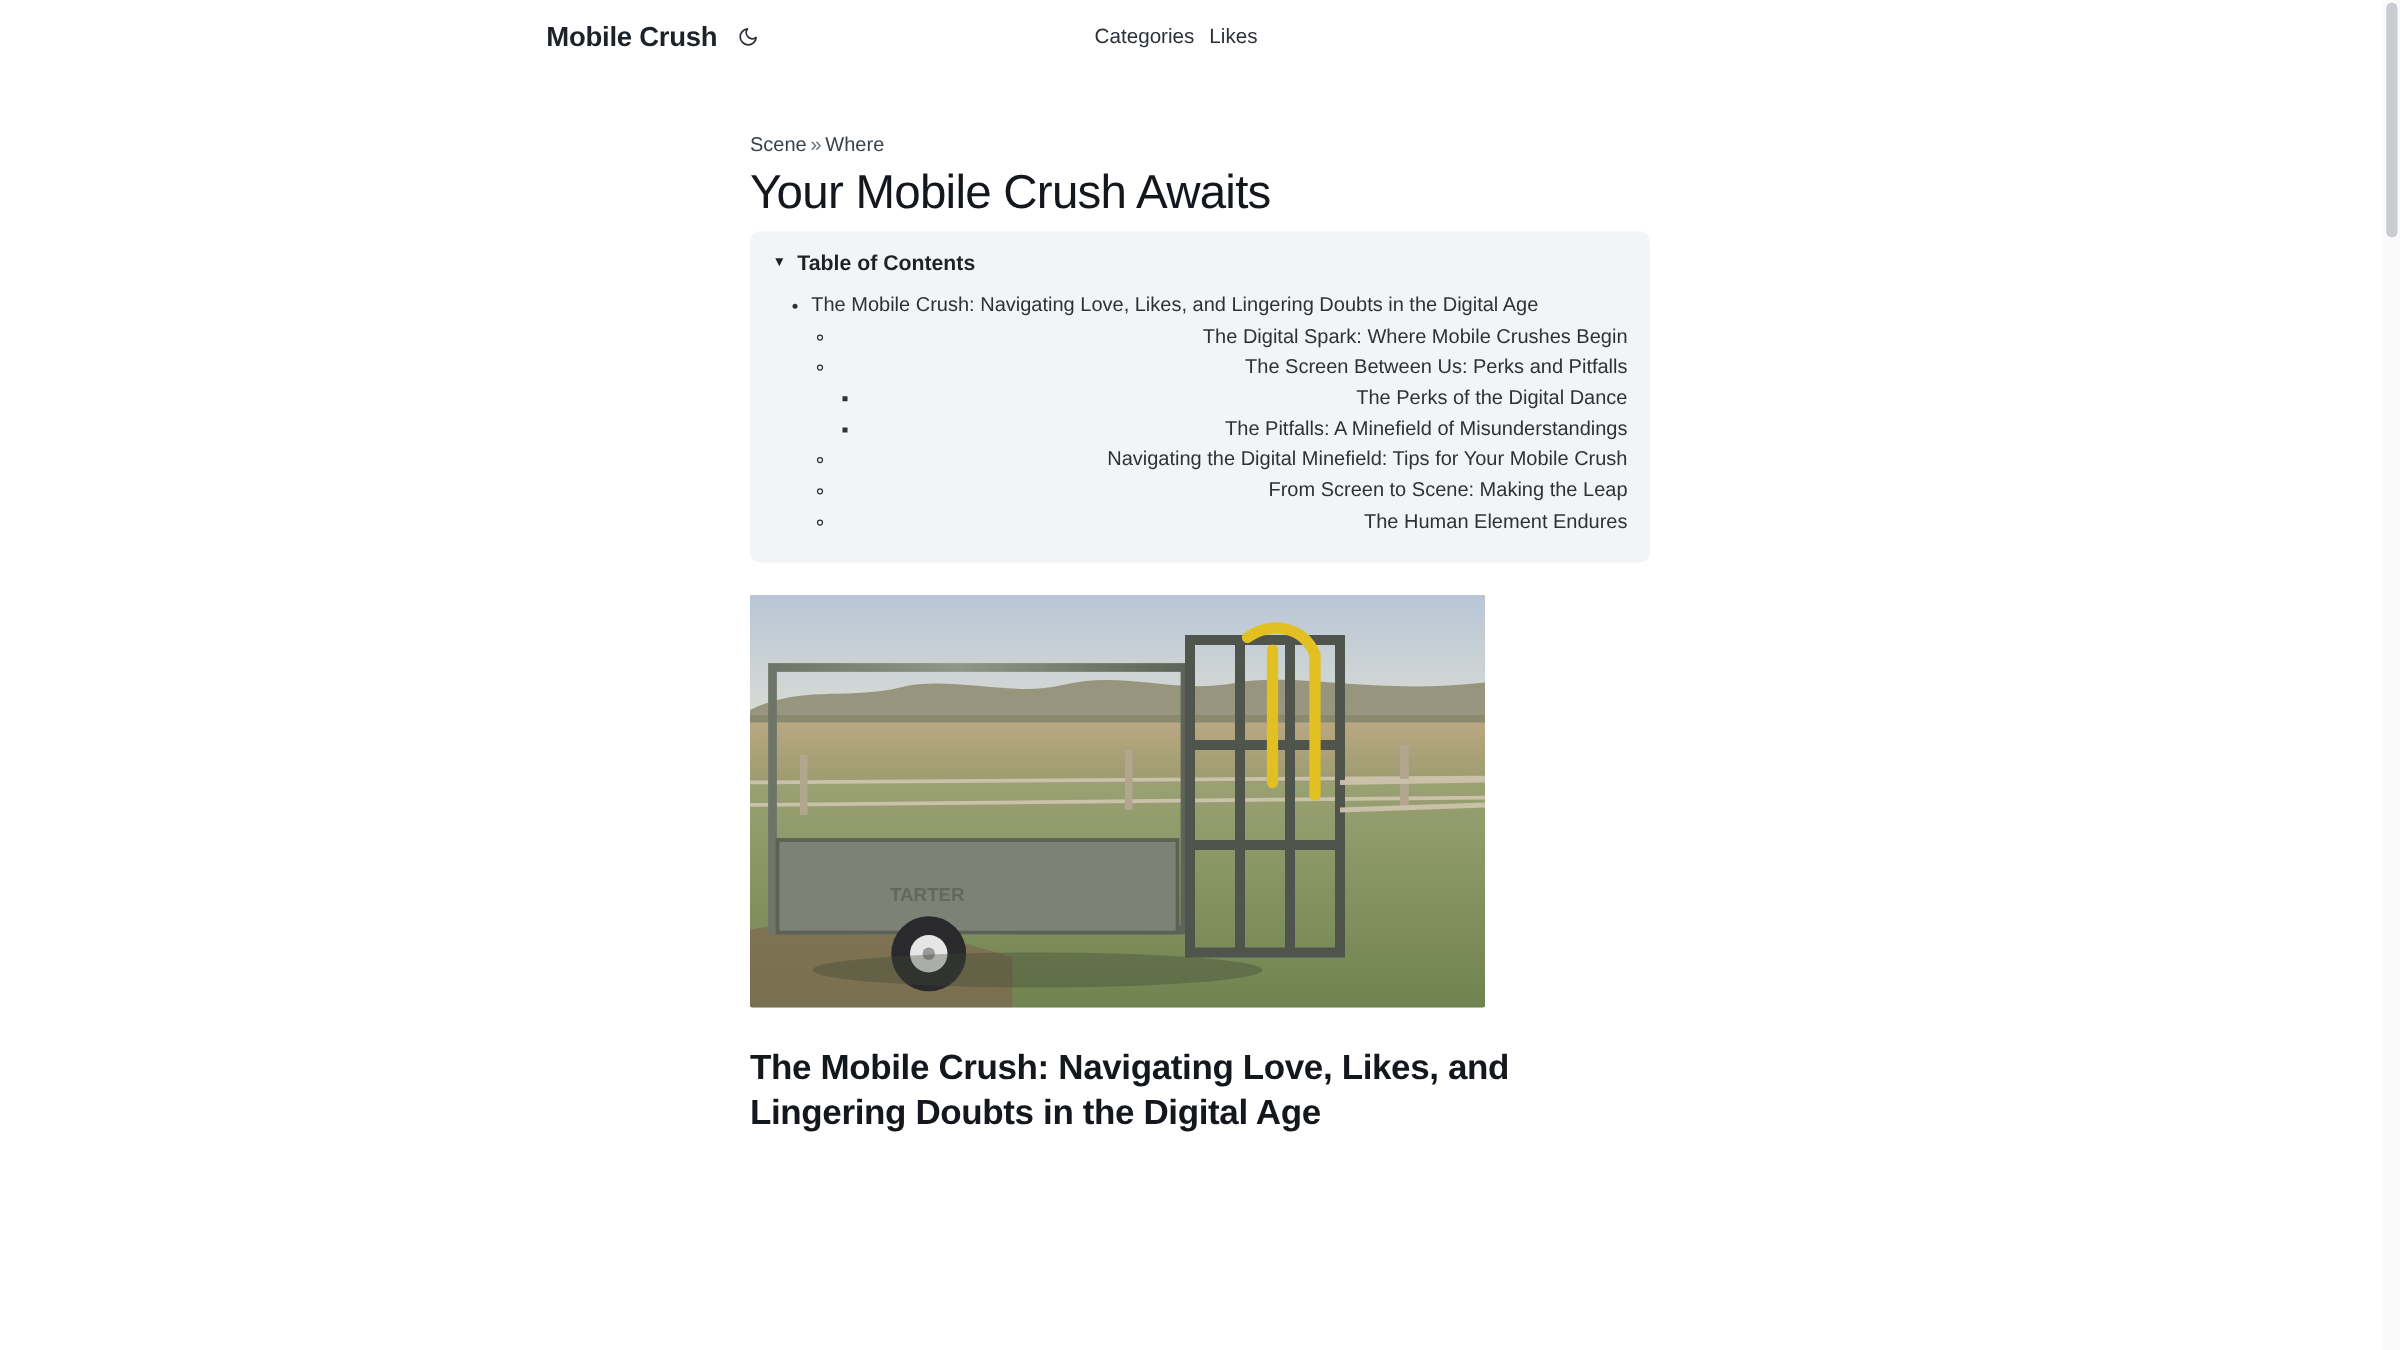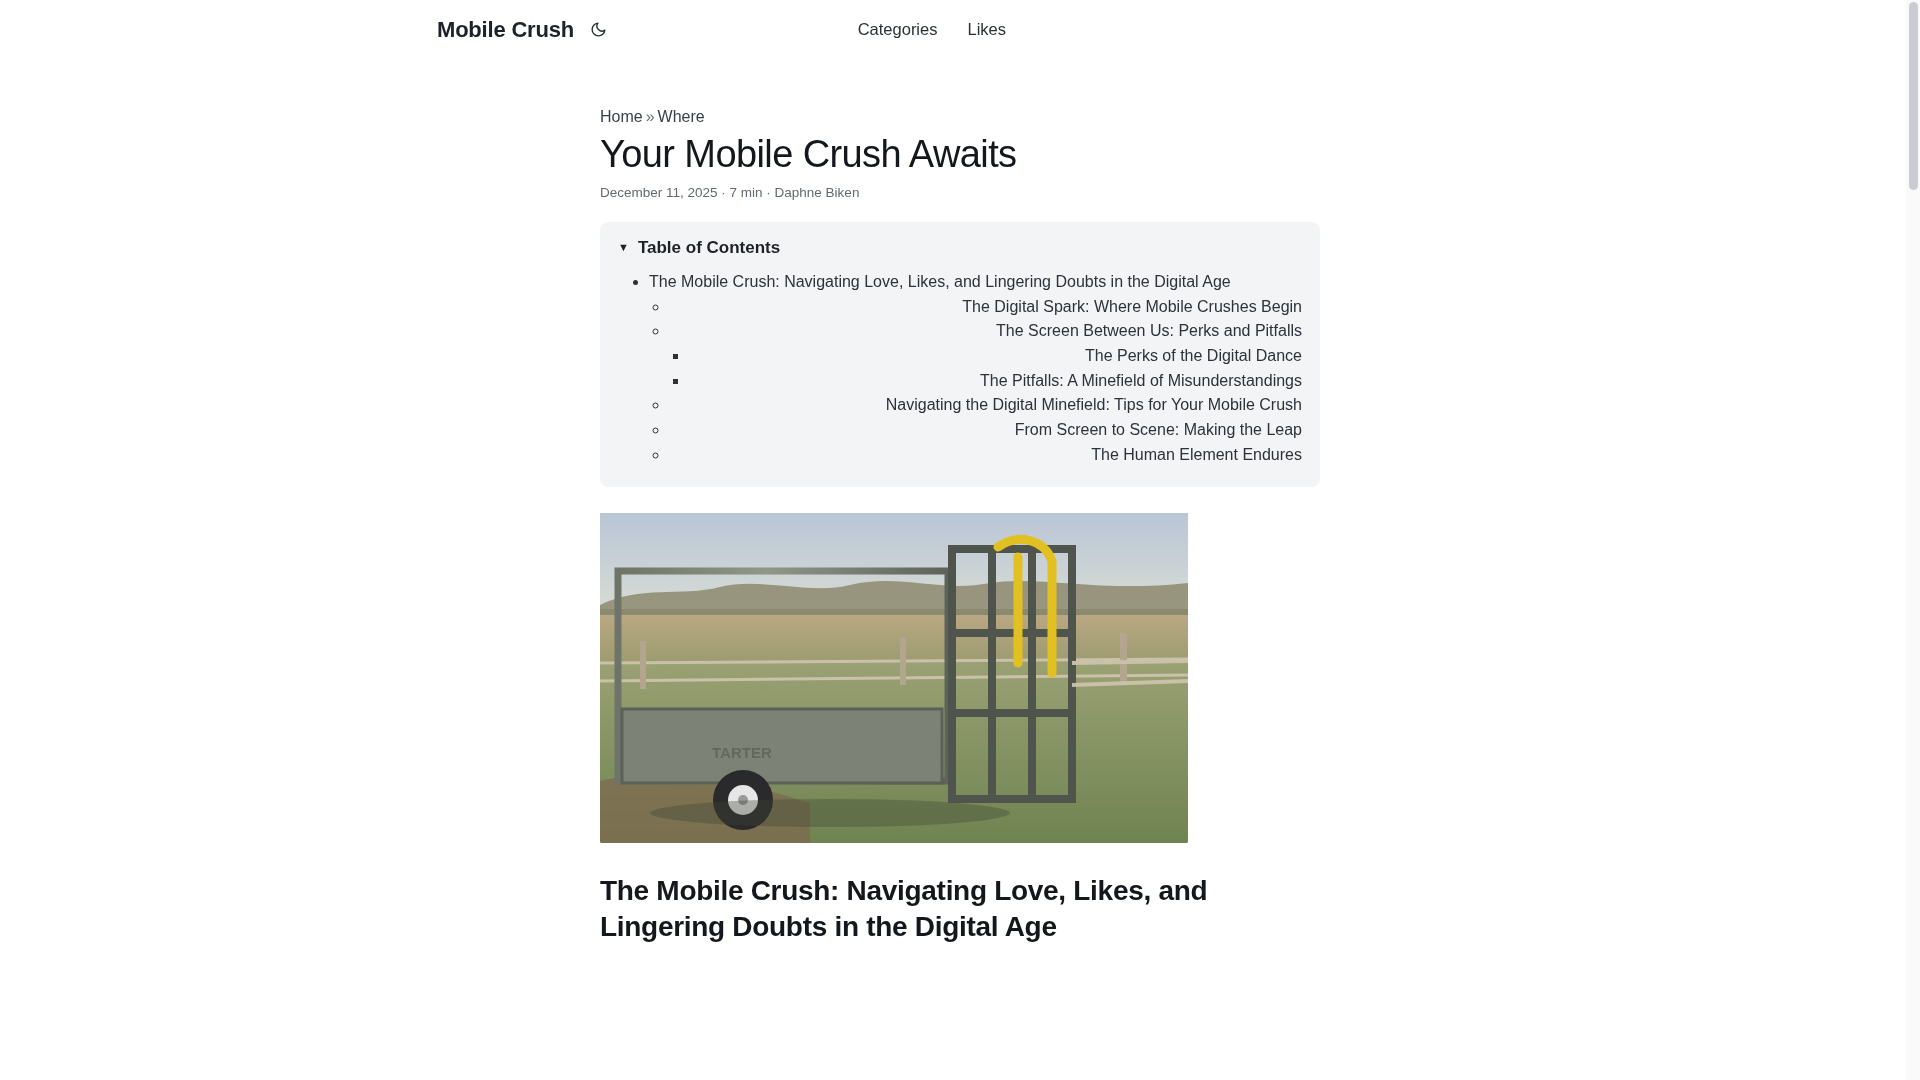--- a/index.html
+++ b/index.html
@@ -42,21 +42,21 @@
     display: flex;
     align-items: center;
     justify-content: center;
     cursor: pointer;
     color: #2b3137;
   }
   .nav {
     margin-left: auto;
     display: flex;
     align-items: flex-end;
-    gap: 30px;
+    gap: 12px;
     padding-right: 886px;
   }
   .nav a {
     font-size: 16.5px;
     color: #2b3137;
     text-decoration: none;
   }
 
   
   .content {
@@ -193,25 +193,24 @@
 
     <nav class="nav">
       <a href="#">Categories</a>
       <a href="#">Likes</a>
     </nav>
   </header>
 
   <main class="content">
 
     <div class="breadcrumb">
-      <a href="#">Home</a><span class="sep">»</span><a href="#">Where</a>
+      <a href="#">Scene</a><span class="sep">»</span><a href="#">Where</a>
     </div>
 
     <h1 class="post-title">Your Mobile Crush Awaits</h1>
-    <div class="post-meta">December 11, 2025 · 7 min · Daphne Biken</div>
 
     <div class="toc">
       <div class="toc-summary">
         <span class="toc-caret">▼</span>
         <span>Table of Contents</span>
       </div>
       <ul>
         <li>
           <a href="#">The Mobile Crush: Navigating Love, Likes, and Lingering Doubts in the Digital Age</a>
           <ul>

